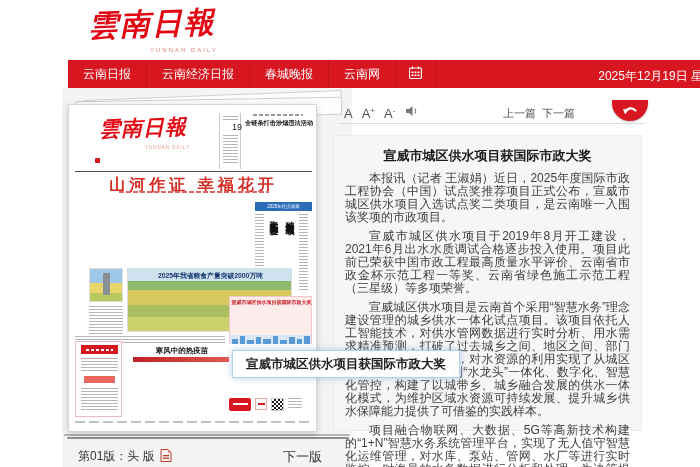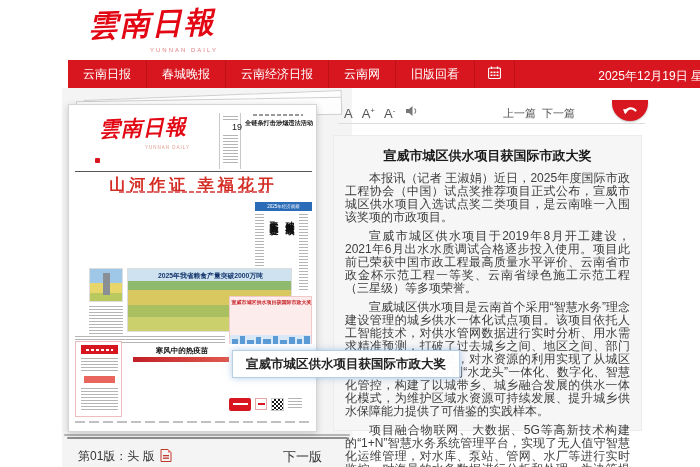--- a/index.html
+++ b/index.html
@@ -135,24 +135,23 @@
 
 <div id="stage">
 
   <div class="logo">
     <span class="logo-title">雲南日報</span>
     <span class="logo-sub">YUNNAN DAILY</span>
   </div>
 
   <div class="nav">
     <div class="nav-item">云南日报</div>
+    <div class="nav-item">云南经济日报</div>
     <div class="nav-item">春城晚报</div>
-    <div class="nav-item">云南经济日报</div>
     <div class="nav-item">云南网</div>
-    <div class="nav-item">旧版回看</div>
     <div class="nav-cal">
       <span>
         <svg width="13" height="13" viewBox="0 0 13 13">
             <rect x="0.5" y="2" width="12" height="10.5" rx="1.5" fill="none" stroke="#fff" stroke-width="1.2"></rect>
             <line x1="3.5" y1="0.5" x2="3.5" y2="3" stroke="#fff" stroke-width="1.2"></line>
             <line x1="9.5" y1="0.5" x2="9.5" y2="3" stroke="#fff" stroke-width="1.2"></line>
             <rect x="2.5" y="5.5" width="2" height="1.6" fill="#fff"></rect>
             <rect x="5.5" y="5.5" width="2" height="1.6" fill="#fff"></rect>
             <rect x="8.5" y="5.5" width="2" height="1.6" fill="#fff"></rect>
             <rect x="2.5" y="8.5" width="2" height="1.6" fill="#fff"></rect>

